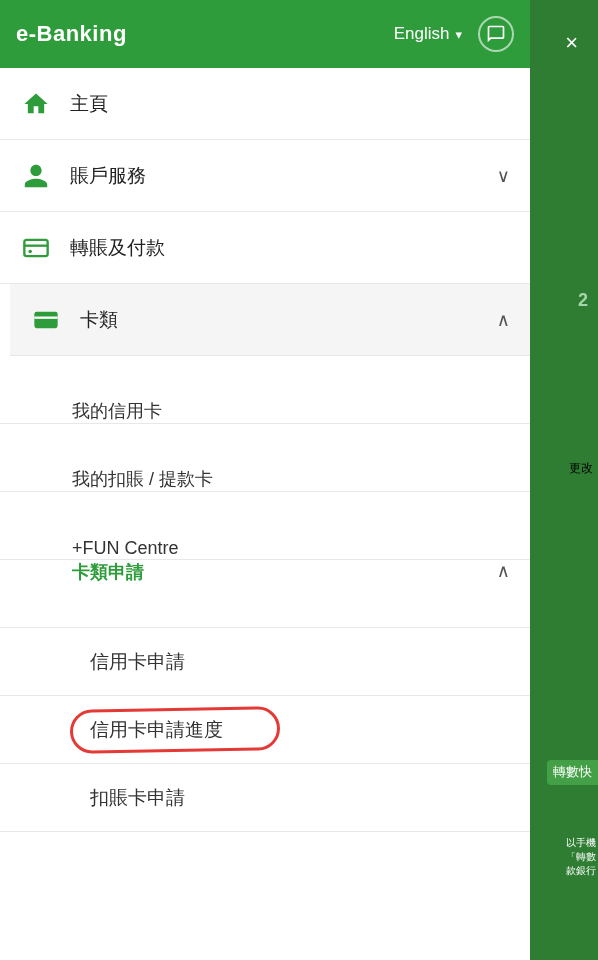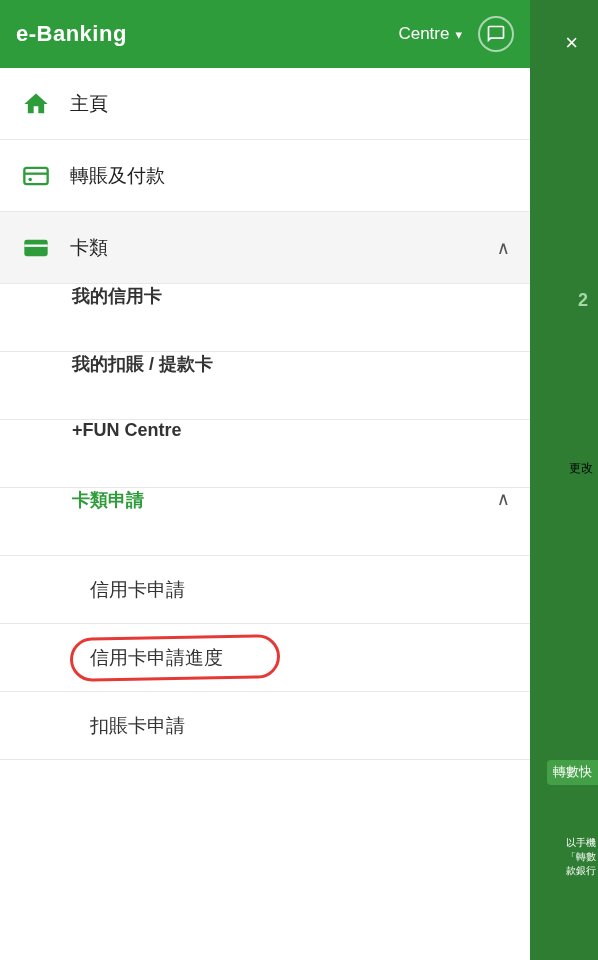--- a/index.html
+++ b/index.html
@@ -96,20 +96,21 @@
       align-items: center;
       padding: 0 20px;
       height: 72px;
       border-bottom: 1px solid #e8e8e8;
       cursor: pointer;
       background: white;
     }
 
     .menu-item.active-section {
       background: #f5f5f5;
+      margin-left: 10px;
     }
 
     .menu-item-icon {
       width: 32px;
       height: 32px;
       margin-right: 18px;
       display: flex;
       align-items: center;
       justify-content: center;
       flex-shrink: 0;
@@ -129,27 +130,26 @@
     }
 
     .menu-item-chevron {
       color: #555;
       font-size: 18px;
     }
 
     
     .menu-subitem {
       display: flex;
-      align-items: flex-start;
+      align-items: flex-end;
       padding: 0 20px 0 72px;
       height: 68px;
       border-bottom: 1px solid #e8e8e8;
       cursor: pointer;
       background: white;
-      font-weight: bold;
     }
 
     .menu-subitem-label {
       font-size: 18px;
       color: #333;
       flex: 1;
     }
 
     
     .menu-subsection {
@@ -281,41 +281,50 @@
   </div>
 </div>
 
 <div class="bg-close">×</div>
 
 <div class="menu-overlay">
 
   <div class="menu-header">
     <span class="menu-header-title">e-Banking</span>
     <div class="menu-header-lang">
-      <span>Centre</span>
+      <span>English</span>
       <span class="chevron-down">▾</span>
     </div>
     <div class="menu-header-chat">
       <svg viewBox="0 0 24 24">
         <path d="M20 2H4c-1.1 0-2 .9-2 2v18l4-4h14c1.1 0 2-.9 2-2V4c0-1.1-.9-2-2-2zm0 14H5.17L4 17.17V4h16v12z"></path>
       </svg>
     </div>
   </div>
 
   <div class="menu-body">
 
     <div class="menu-item">
       <div class="menu-item-icon">
         <svg viewBox="0 0 24 24">
           <path d="M10 20v-6h4v6h5v-8h3L12 3 2 12h3v8z"></path>
         </svg>
       </div>
       <span class="menu-item-label">主頁</span>
     </div>
 
+    <div class="menu-item">
+      <div class="menu-item-icon">
+        <svg viewBox="0 0 24 24">
+          <path d="M12 12c2.7 0 4.8-2.1 4.8-4.8S14.7 2.4 12 2.4 7.2 4.5 7.2 7.2 9.3 12 12 12zm0 2.4c-3.2 0-9.6 1.6-9.6 4.8v2.4h19.2v-2.4c0-3.2-6.4-4.8-9.6-4.8z"></path>
+        </svg>
+      </div>
+      <span class="menu-item-label">賬戶服務</span>
+      <span class="menu-item-chevron">∨</span>
+    </div>
 
     <div class="menu-item">
       <div class="menu-item-icon">
         <svg viewBox="0 0 24 24">
           <rect x="2" y="5" width="20" height="14" rx="2" ry="2" fill="none" stroke="#2e9c3a" stroke-width="2"></rect>
           <path d="M2 10h20" stroke="#2e9c3a" stroke-width="2"></path>
           <circle cx="7" cy="15" r="1.5" fill="#2e9c3a"></circle>
         </svg>
       </div>
       <span class="menu-item-label">轉賬及付款</span>

